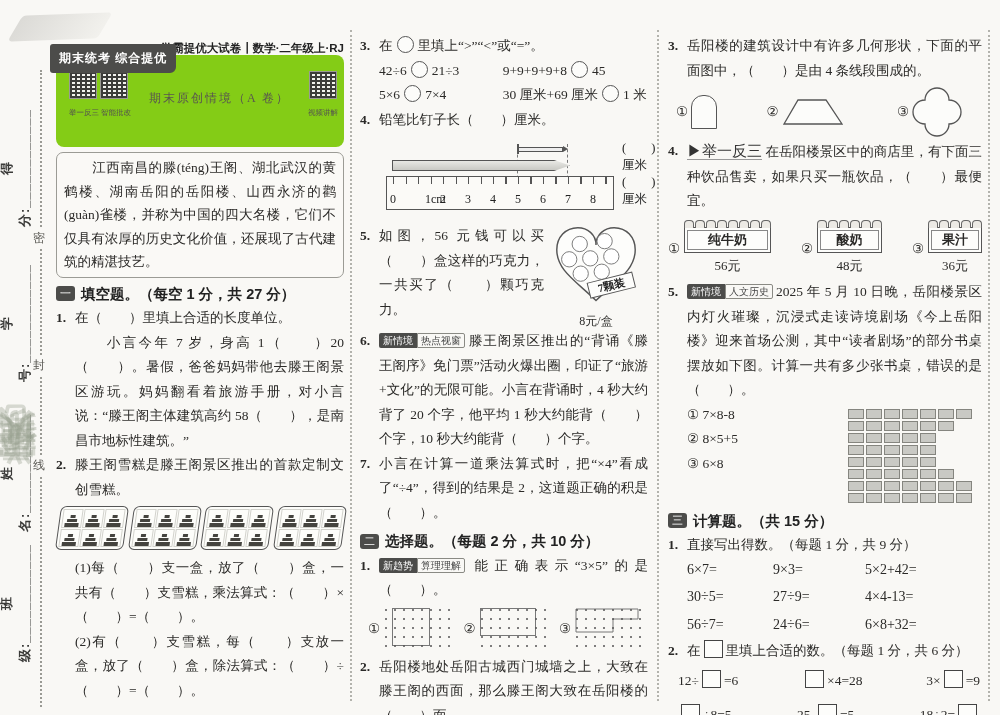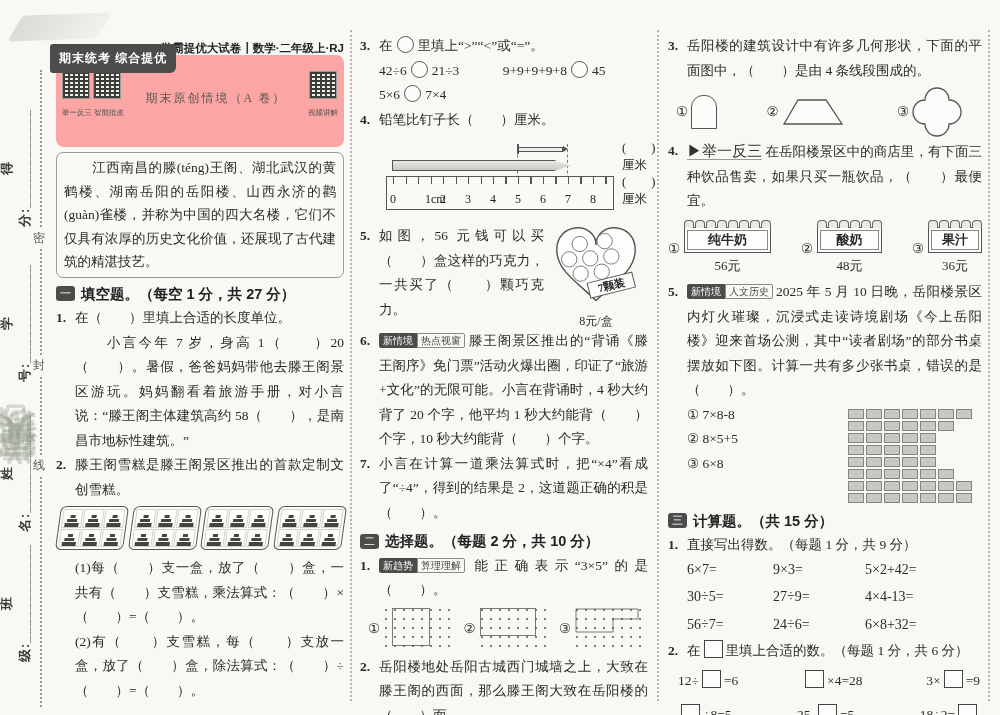--- a/index.html
+++ b/index.html
@@ -23,21 +23,21 @@
   .col2{left:360px;top:34px;width:288px;}
   .col3{left:668px;top:34px;width:314px;}
   .vsep{position:absolute;top:30px;bottom:14px;border-left:2px dotted #b3b3ad;}
   .q{display:flex;margin:0;}
   .q .no{width:19px;font-weight:bold;flex:none;}
   .q .qt{flex:1;text-align:justify;}
   .ind{padding-left:19px;text-align:justify;}
   
   .series{font-size:11.5px;font-weight:bold;text-align:right;height:17px;
           font-family:"Liberation Sans",sans-serif;color:#222;}
-  .hcard{position:relative;background:#fca5a5;border-radius:8px;height:92px;margin-top:2px;}
+  .hcard{position:relative;background:#84cc16;border-radius:8px;height:92px;margin-top:2px;padding-left:7px;}
   .htag{position:absolute;left:-6px;top:-11px;background:#4c4c4a;color:#fff;font-size:12px;font-weight:bold;
         padding:2px 9px;border-radius:3px 3px 6px 3px;letter-spacing:1px;font-family:"Liberation Sans",sans-serif;}
   .hmid{display:flex;align-items:center;justify-content:space-between;padding:16px 6px 0 6px;}
   .qrs{display:flex;gap:3px;}
   .qr{width:26px;height:26px;border:1px solid #9a9a94;background:
       repeating-linear-gradient(0deg,#3c3c3a 0 2px,transparent 2px 4px),
       repeating-linear-gradient(90deg,#3c3c3a 0 2px,#f2f2ee 2px 5px);}
   .qrcap{font-size:7.5px;color:#55544f;text-align:center;margin-top:2px;white-space:nowrap;}
   .htitle{font-size:12px;font-weight:normal;color:#59574f;letter-spacing:2px;white-space:nowrap;}
   .hinfo{position:absolute;left:50%;transform:translateX(-50%);bottom:-12px;background:#fdfdfa;
@@ -314,20 +314,21 @@
     <div class="q">
       <span class="no">3.</span>
       <div class="qt"><span>在</span><i class="cmp"></i><span>里填上“&gt;”“&lt;”或“=”。</span></div>
     </div>
     <div class="cmprow">
       <span><span>42÷6</span><i class="cmp"></i><span>21÷3</span></span>
       <span><span>9+9+9+9+8</span><i class="cmp"></i><span>45</span></span>
     </div>
     <div class="cmprow">
       <span><span>5×6</span><i class="cmp"></i><span>7×4</span></span>
+      <span><span>30 厘米+69 厘米</span><i class="cmp"></i><span>1 米</span></span>
     </div>
 
     <div class="q">
       <span class="no">4.</span>
       <div class="qt">铅笔比钉子长（　　）厘米。</div>
     </div>
     <div class="fig-ruler">
       <div class="rstage">
         <div class="rdash" style="left:131px;"></div>
         <div class="rdash" style="left:181px;"></div>

